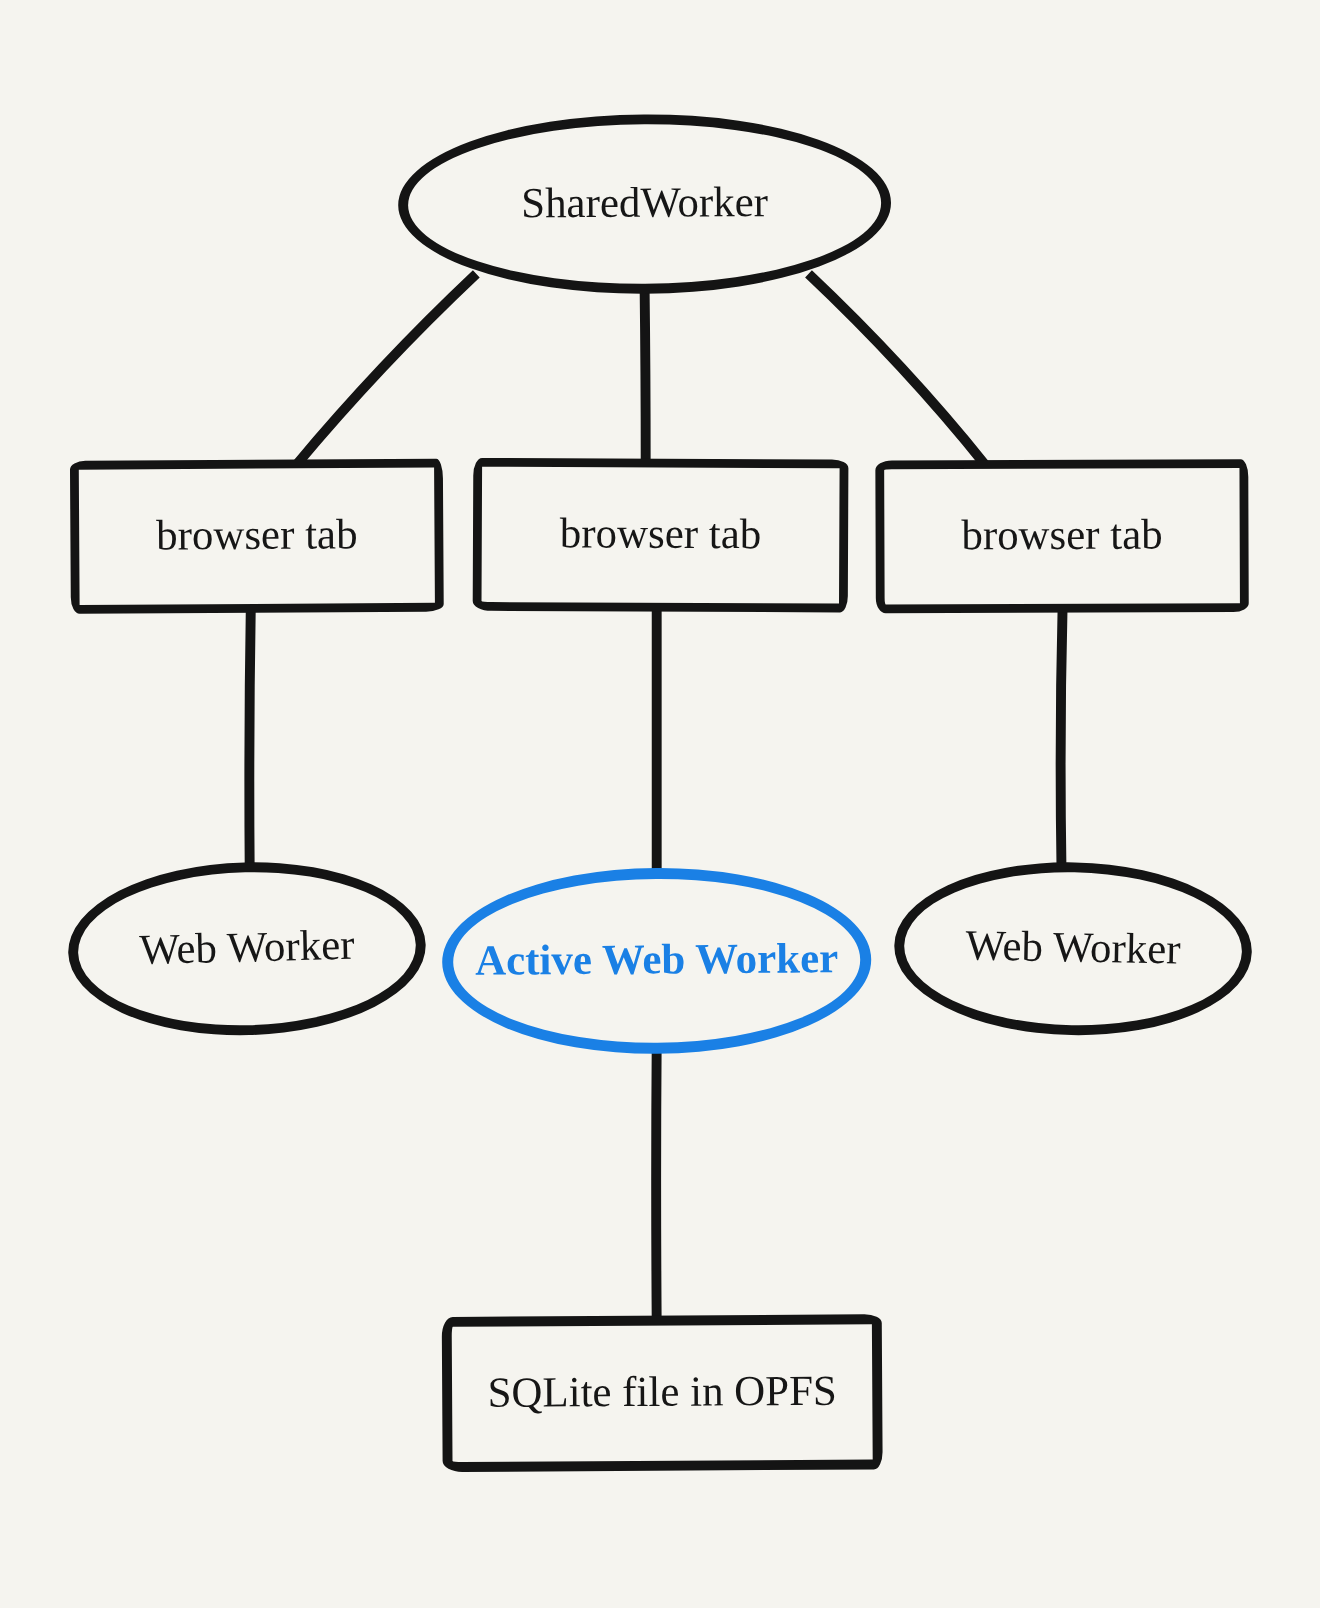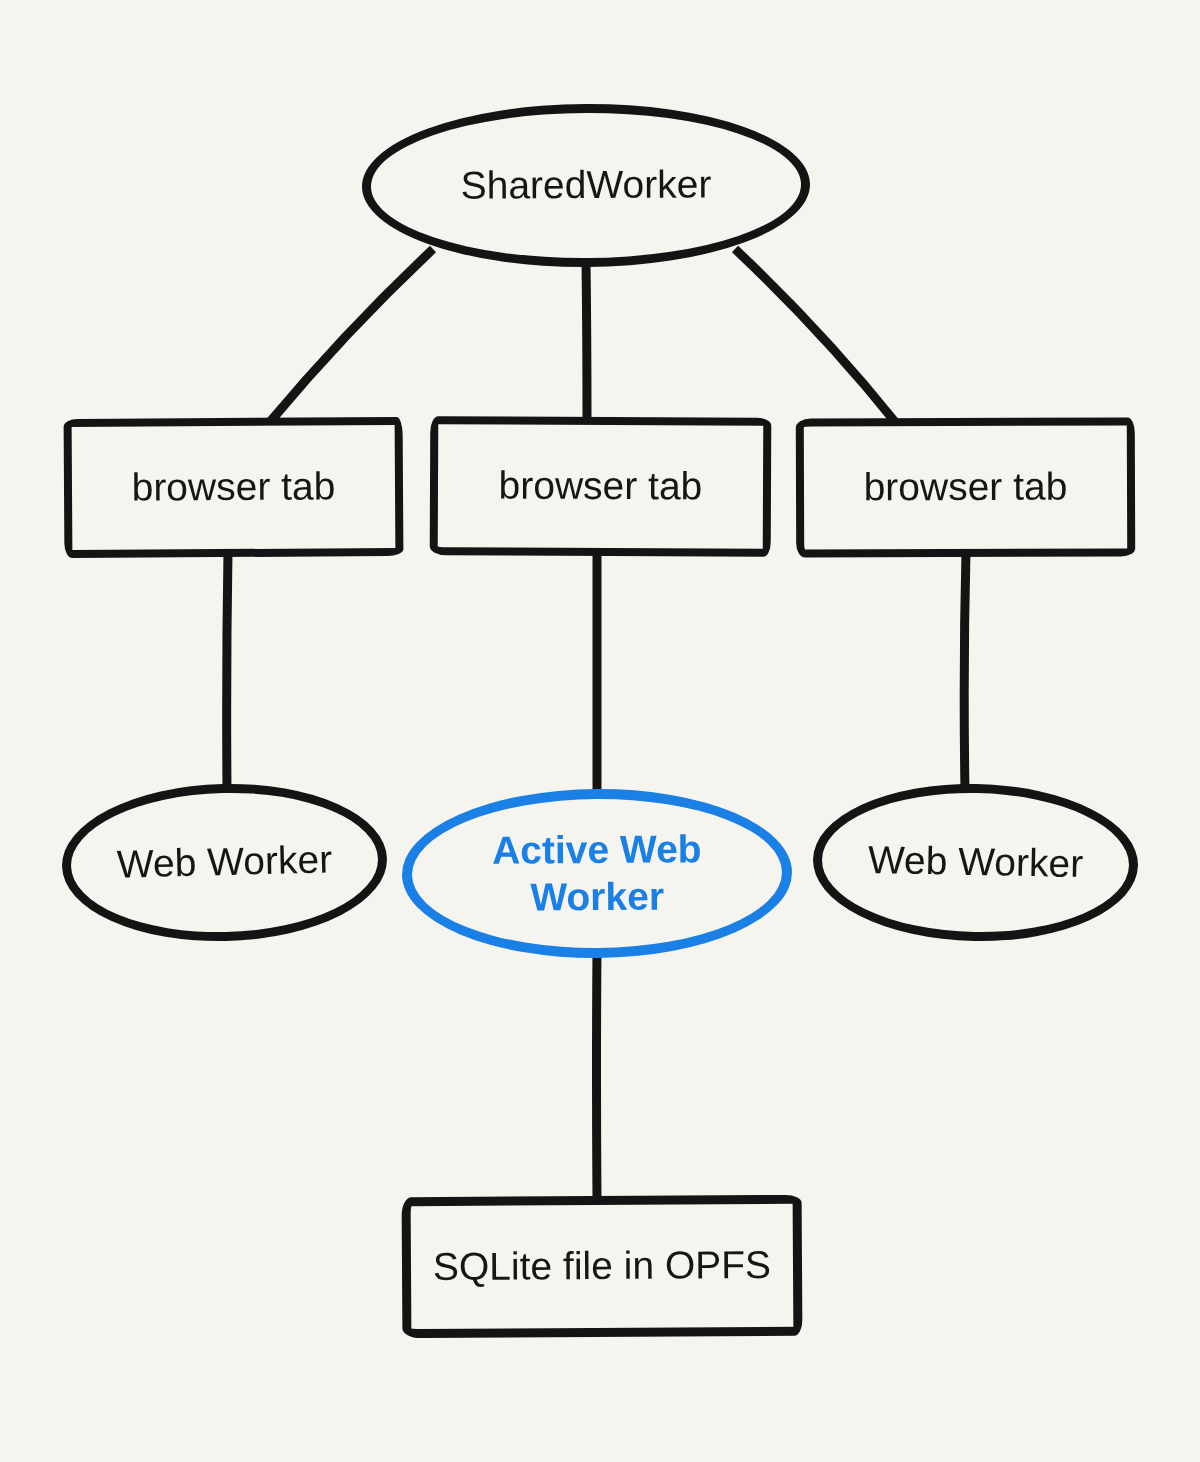--- a/index.html
+++ b/index.html
@@ -6,21 +6,21 @@
     margin: 0;
     padding: 0;
     background: #f5f4ef;
   }
   .canvas {
     position: relative;
     width: 1200px;
     height: 1462px;
     background: #f5f4ef;
     overflow: hidden;
-    font-family: Liberation Sans, sans-serif;
+    font-family: Liberation Serif, serif;
   }
   svg.edges {
     position: absolute;
     left: 0; top: 0;
     width: 1200px; height: 1462px;
   }
   svg.edges path {
     fill: none;
     stroke: #141414;
     stroke-width: 9;

